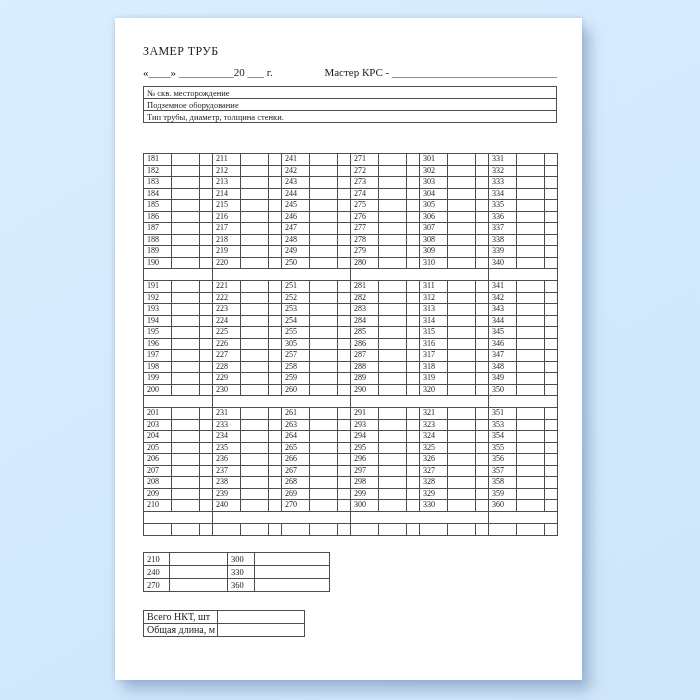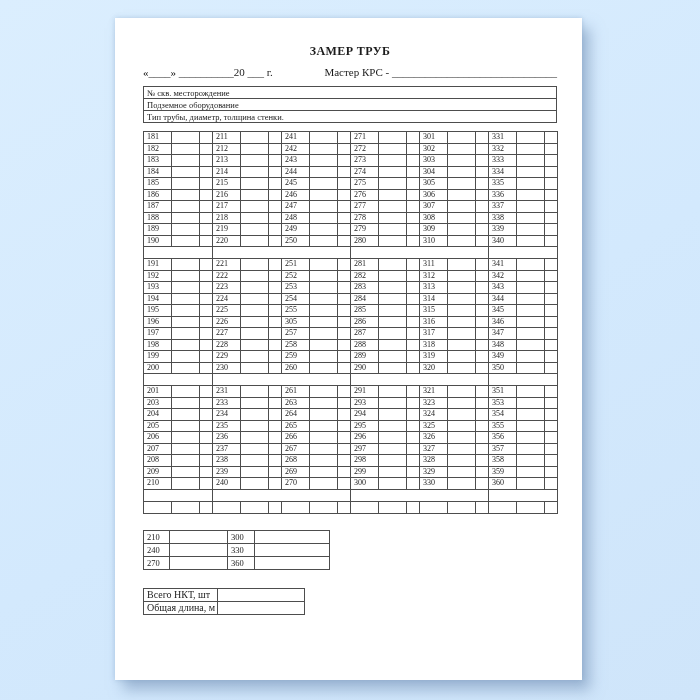--- a/index.html
+++ b/index.html
@@ -15,37 +15,37 @@
     color:var(--ink);
     position:relative;
   }
   .paper{
     position:absolute;left:115px;top:18px;width:467px;height:662px;
     background:var(--paper);
     box-shadow:0 0 5px rgba(110,140,180,.35), 8px 10px 13px rgba(105,135,175,.5);
     padding:26px 25px 0 28px;
   }
   .title{
-    text-align:center;font-weight:bold;font-size:12px;line-height:14px;
+    font-weight:normal;font-size:12px;line-height:14px;
     letter-spacing:.4px;
   }
   .dateline{
     display:flex;justify-content:space-between;align-items:flex-end;
     font-size:11px;line-height:11px;margin-top:9px;white-space:nowrap;
   }
   table{border-collapse:collapse;table-layout:fixed;}
   td{overflow:hidden;white-space:nowrap;}
 
   .info-table{width:414px;margin-top:8px;border:1.5px solid var(--line);}
   .info-table td{
     border:1px solid var(--line);height:12px;font-size:8.5px;
     line-height:10px;padding:0 0 0 3px;
   }
 
-  .main-table{width:414px;margin-top:8px;}
+  .main-table{width:414px;margin-top:30px;}
   .main-table col.c-num{width:28px;}
   .main-table col.c-blank{width:28px;}
   .main-table col.c-gap{width:13px;}
   .main-table td{
     border:1px solid var(--line);height:10.6px;line-height:10.5px;
     font-size:8px;padding:0;
   }
   .main-table td.num-cell{padding-left:3px;}
   .main-table tr.sep-row td{height:12px;}
   .main-table tr.filler-row td{height:12px;}

